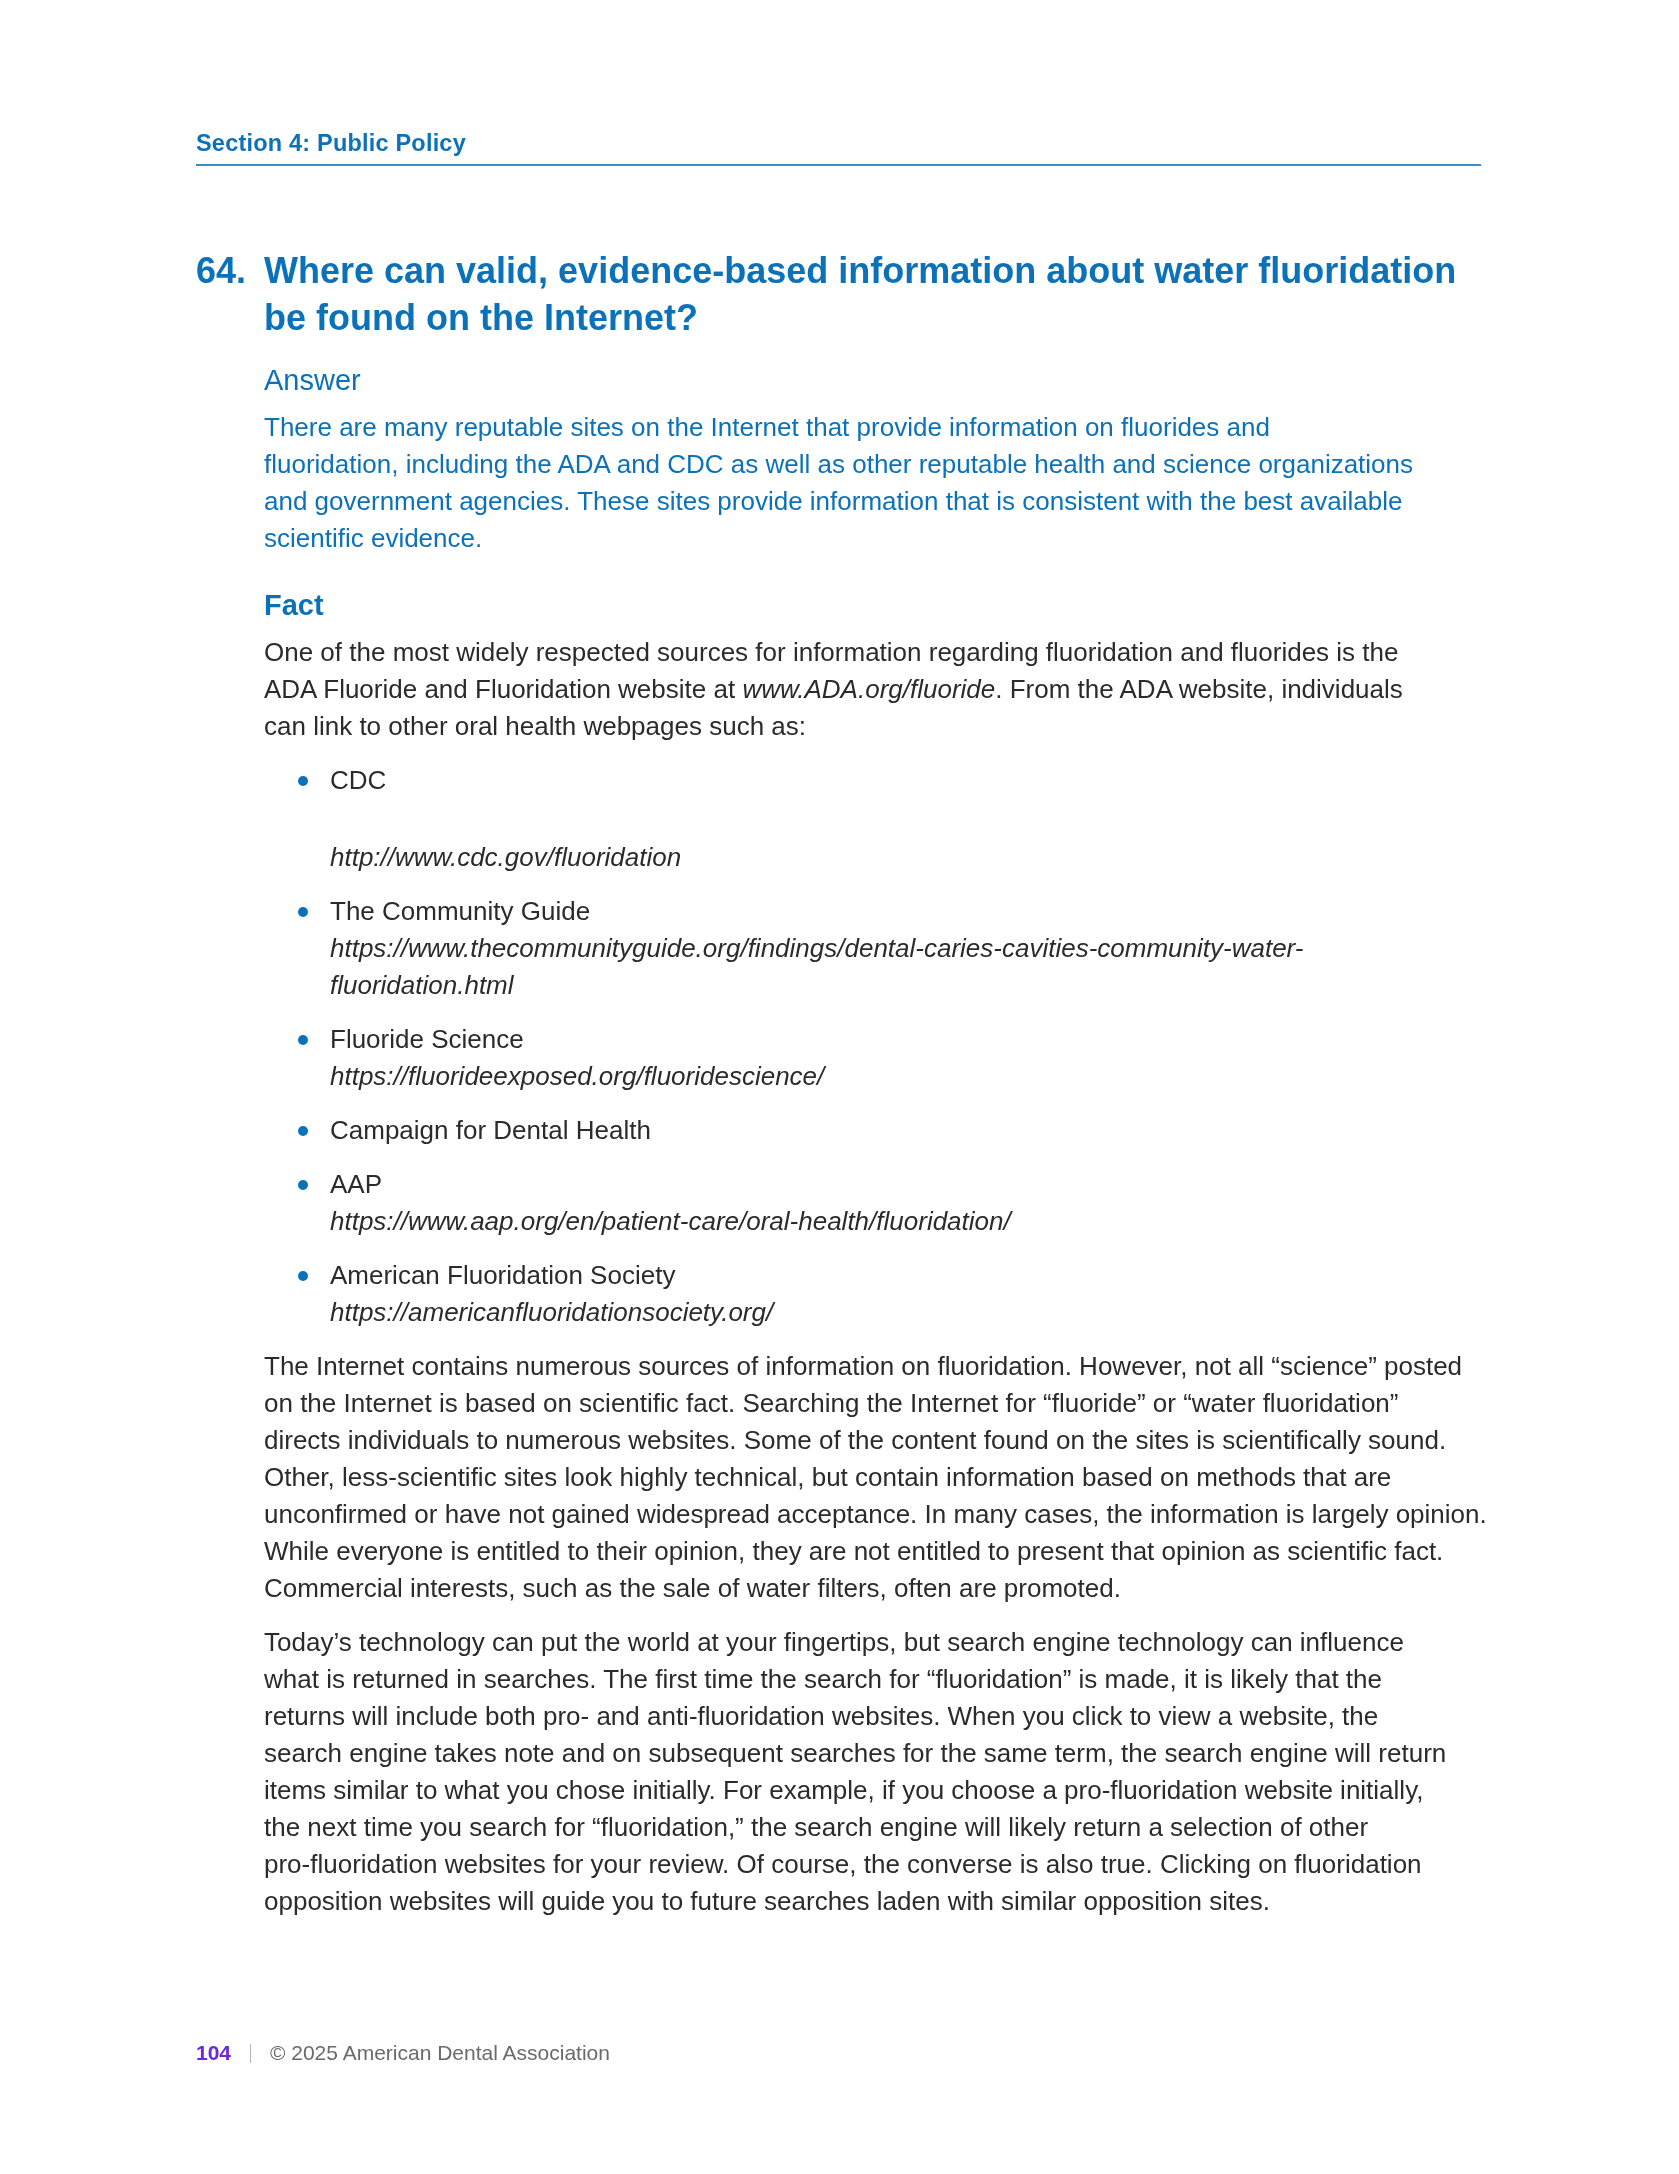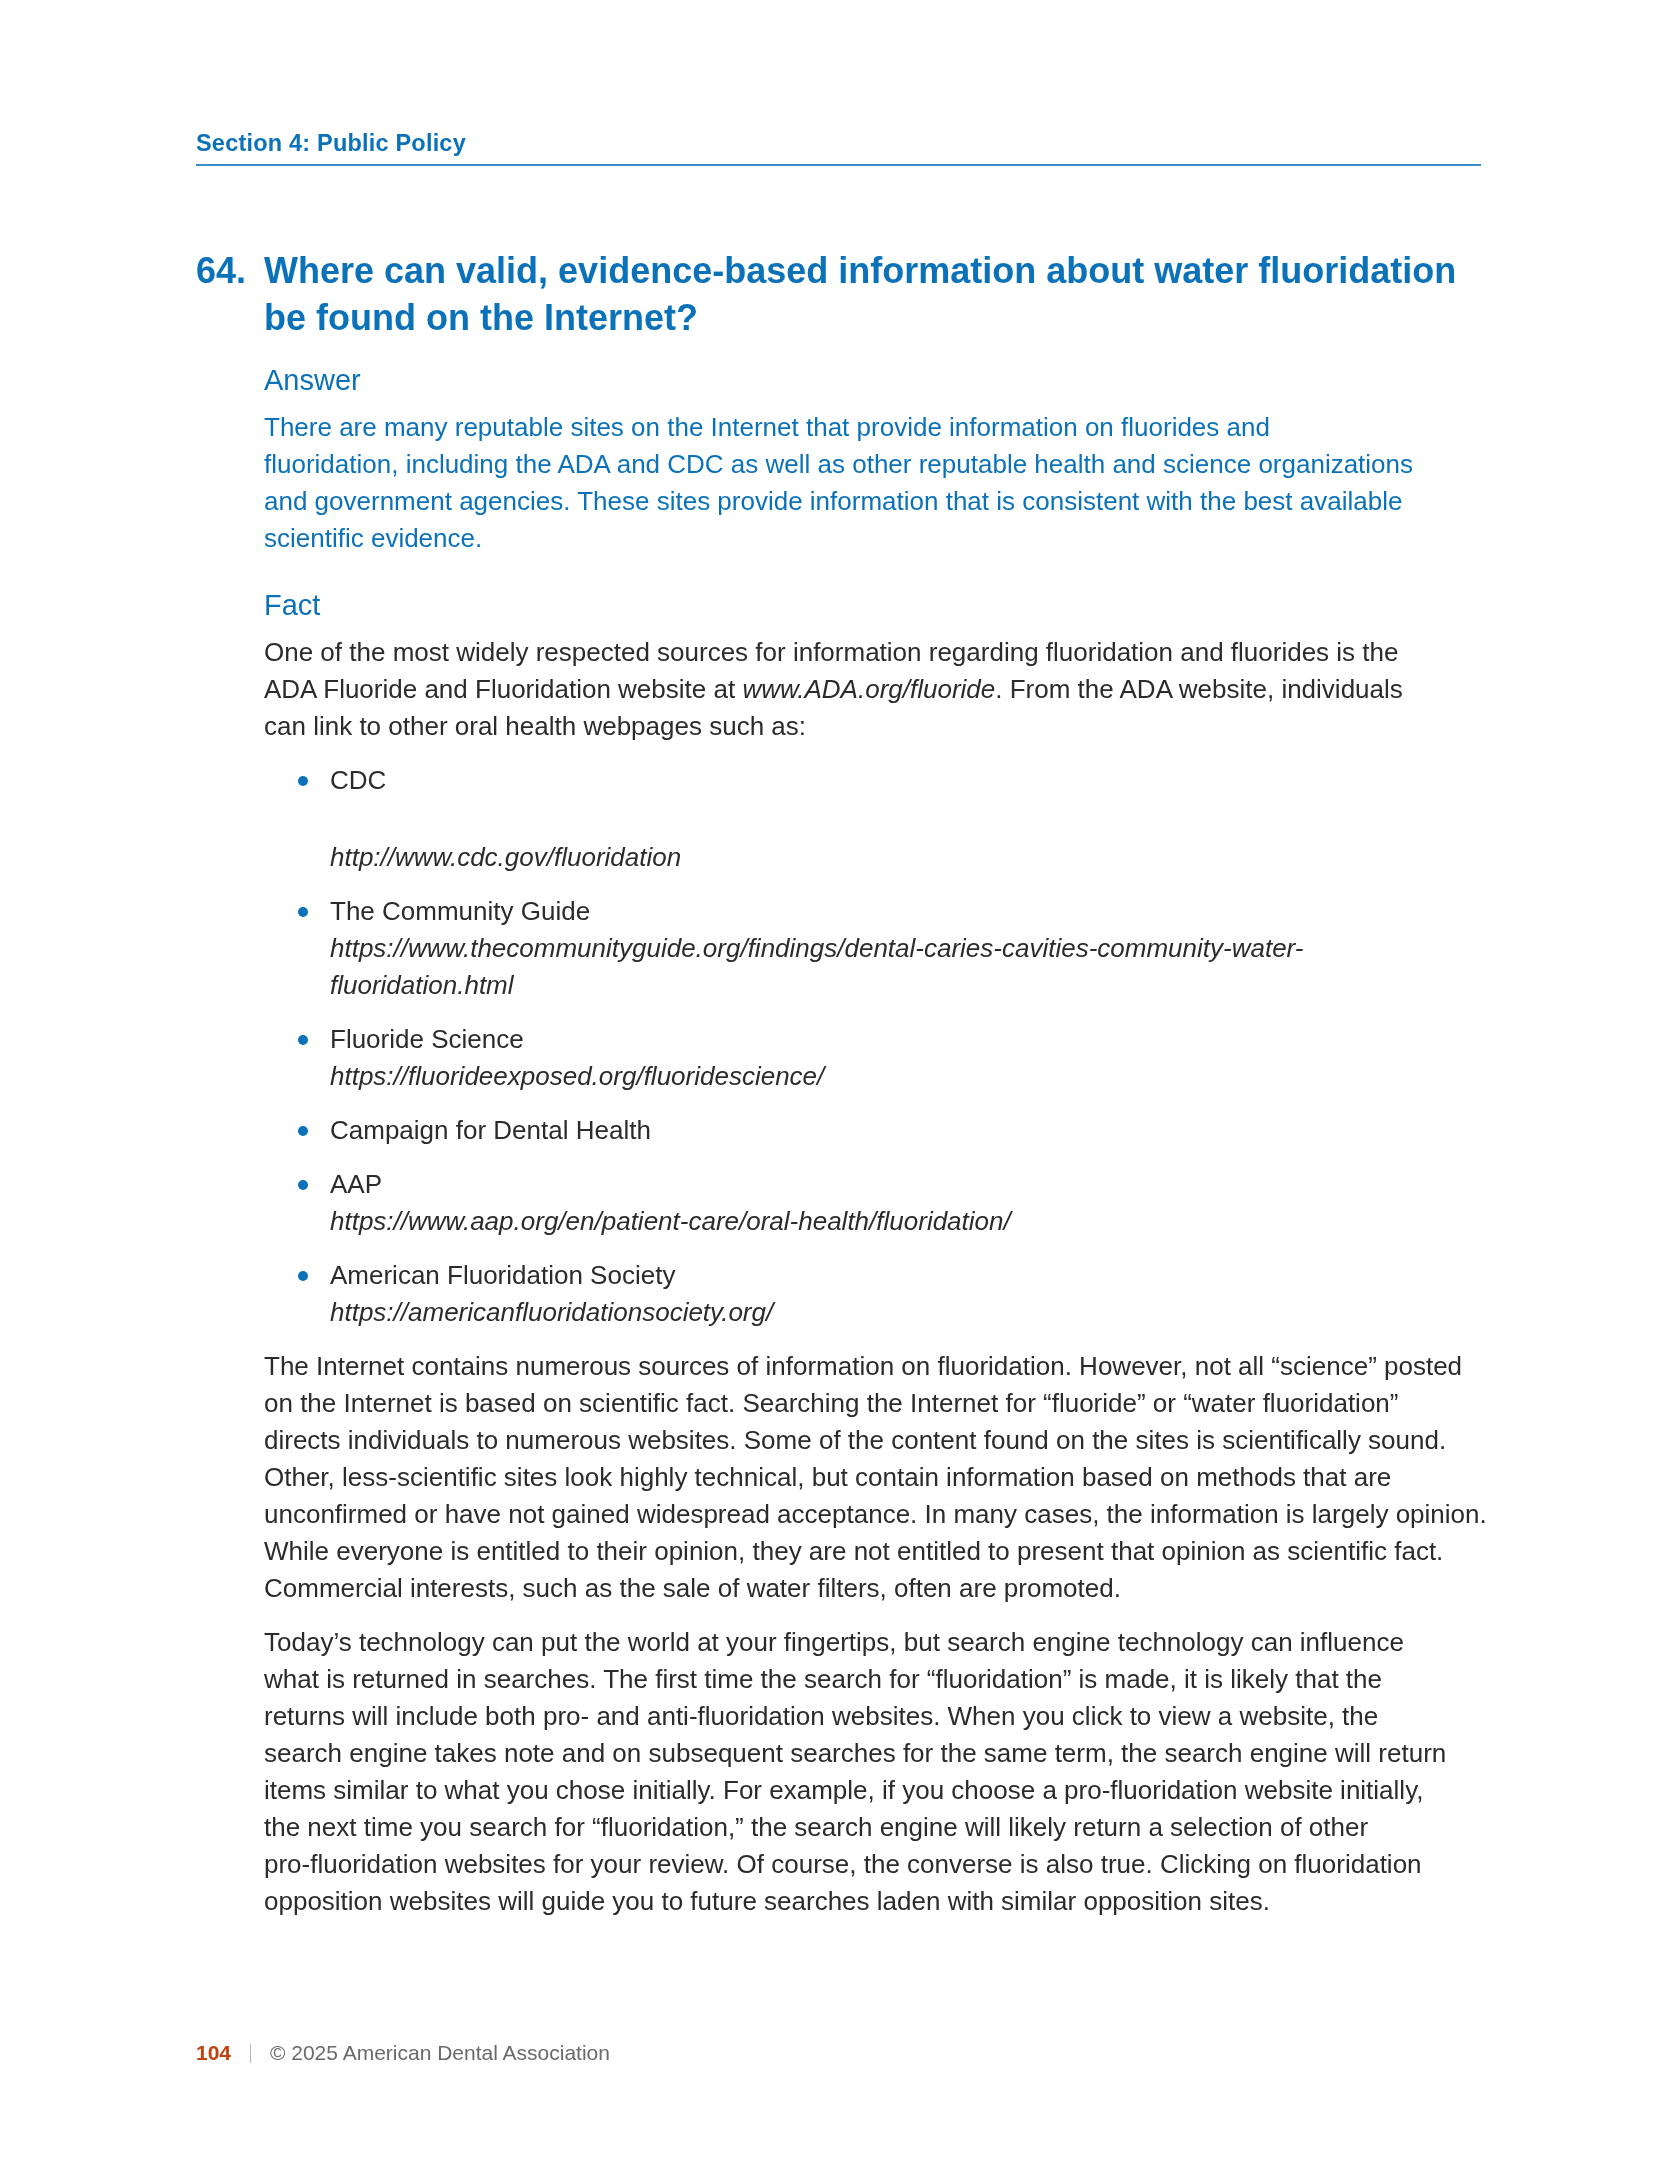--- a/index.html
+++ b/index.html
@@ -10,31 +10,31 @@
   .header-rule { position: absolute; left: 0; top: 34px; width: 1285px; height: 1.9px; background: #3a8fc9; }
   .question { position: absolute; left: 196px; top: 247px; width: 1318px; color: #0b72b9;
               font-weight: bold; font-size: 36px; line-height: 47px; }
   .q-num { position: absolute; left: 0; top: 0; }
   .q-text { position: absolute; left: 68px; top: 0; width: 1243px; }
   .q-line { display: block; white-space: nowrap; }
   .content { position: absolute; left: 264px; top: 356px; width: 1224px; }
   .subhead { color: #0b72b9; font-size: 29px; font-weight: normal; height: 49px; line-height: 49px; }
   .answer-para { color: #0b72b9; font-size: 26px; line-height: 37px; margin-top: 3.8px; }
   .line { display: block; white-space: nowrap; }
-  .fact-head { margin-top: 24.5px; }
+  .fact-head { margin-top: 24.5px; font-weight: bold; }
   .body-para { font-size: 26px; line-height: 37px; color: #2b2b2b; margin-top: 3.8px; }
   .bullets { list-style: none; margin: 17px 0 0 0; padding: 0; }
   .bullet-item { position: relative; padding-left: 66px; margin-bottom: 17px; font-size: 26px; line-height: 37px; }
   .bullet-dot { position: absolute; left: 34px; top: 14px; width: 10.4px; height: 10.4px; border-radius: 50%; background: #0b72b9; }
   .bullet-title { display: block; }
   .bullet-url { display: block; font-style: italic; }
   .para2 { margin-top: 0px; }
   .para3 { margin-top: 17px; }
   .footer { position: absolute; left: 196px; top: 2041px; font-size: 21px; color: #6a6a6a; white-space: nowrap; }
-  .page-num { color: #c2410c; font-weight: bold; }
+  .page-num { color: #6d28d9; font-weight: bold; }
   .footer-sep { display: inline-block; width: 0.9px; height: 19px; background: #b5b5b5; margin: 0 19px; vertical-align: -2.8px; }
   em.inline-url { font-style: italic; }
 </style>
 </head>
 <body>
 
 <div class="header">
   <div class="section-label">Section 4: Public Policy</div>
   <div class="header-rule"></div>
 </div>

